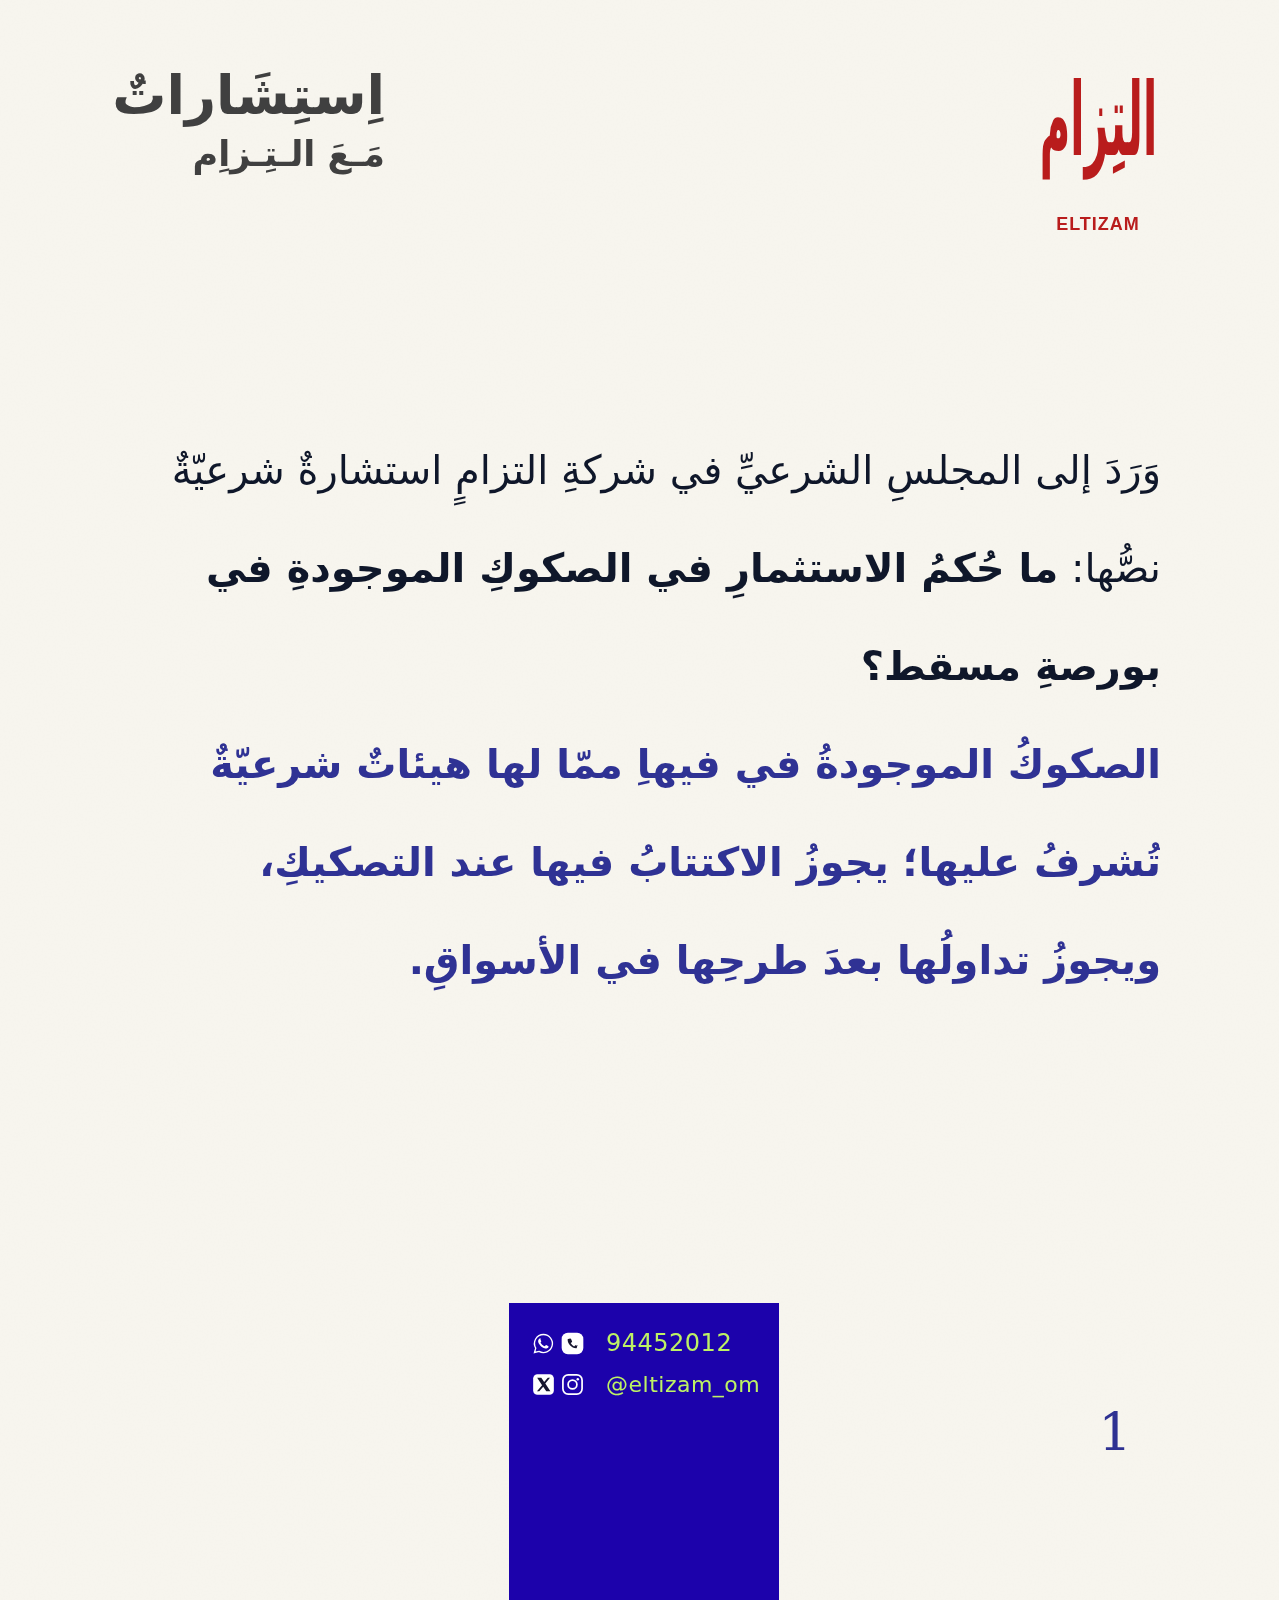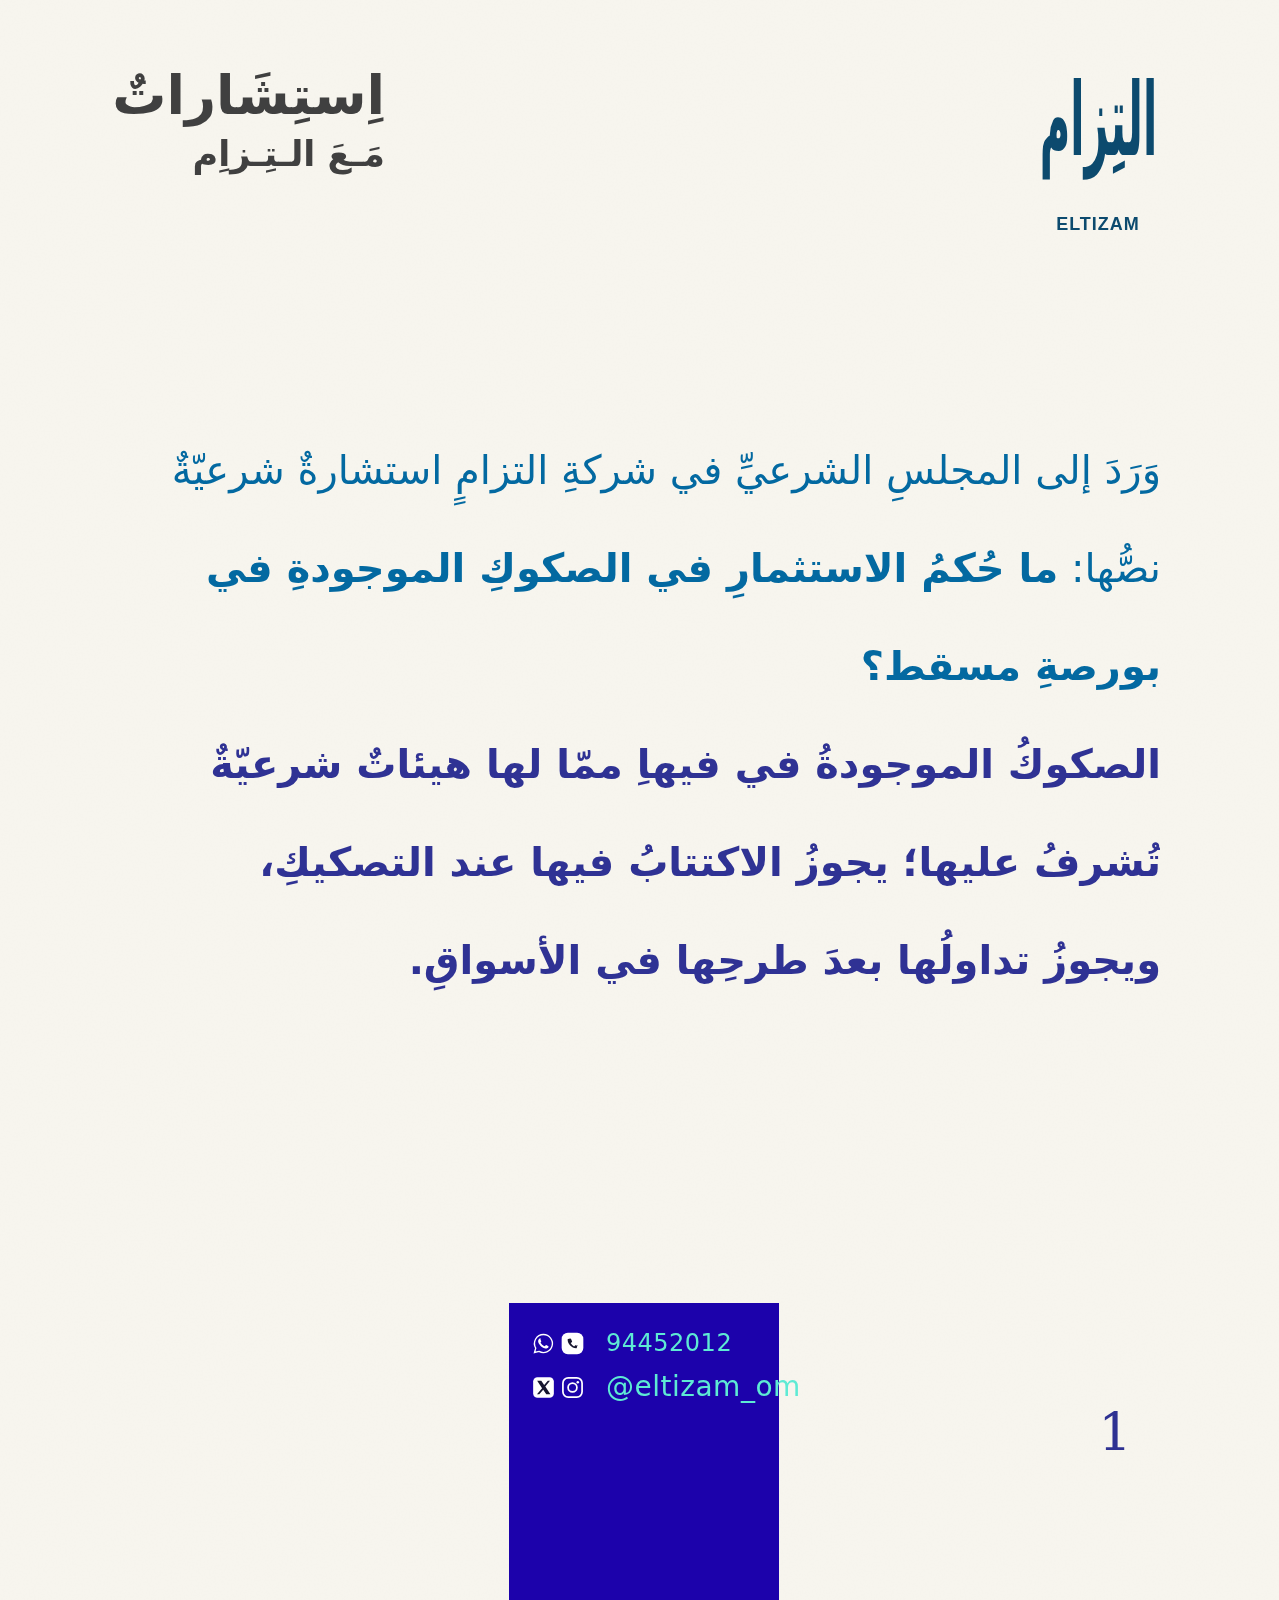--- a/index.html
+++ b/index.html
@@ -42,21 +42,21 @@
     font-weight: 700;
     line-height: 1.3;
     margin-top: 2px;
   }
   .brand-logo {
     position: absolute;
     top: 50px;
     left: 1041px;
     width: 114px;
     text-align: center;
-    color: #0c4a6e;
+    color: #b91c1c;
   }
   .brand-calligraphy {
     height: 145px;
     display: flex;
     align-items: center;
     justify-content: center;
     direction: rtl;
     overflow: visible;
   }
   .brand-calligraphy span {
@@ -80,21 +80,21 @@
     position: absolute;
     top: 421px;
     left: 131px;
     width: 1030px;
     direction: rtl;
     text-align: right;
     font-size: 40px;
     line-height: 98px;
   }
   .content p { margin: 0; }
-  .question { color: #0369a1; }
+  .question { color: #0f172a; }
   .q-intro { display: block; font-weight: 400; }
   .q-label { font-weight: 400; margin-top: 38px; }
   .q-bold  { font-weight: 700; }
   .answer  { color: #2f3294; font-weight: 700; }
 
   
   .contact-box {
     position: absolute;
     left: 509px;
     top: 1303px;
@@ -112,27 +112,27 @@
   .icon {
     width: 23px;
     height: 23px;
     display: inline-block;
     flex: 0 0 auto;
   }
   .icon + .icon { margin-left: 6px; }
   .icon svg { width: 100%; height: 100%; display: block; }
   .contact-text {
     margin-left: 22px;
-    color: #5eead4;
+    color: #bef264;
     font-size: 24px;
     line-height: 1;
     letter-spacing: 0.5px;
     font-family: "DejaVu Sans", sans-serif;
   }
-  .contact-text.handle { font-size: 28px; }
+  .contact-text.handle { font-size: 22px; }
   .page-number {
     position: absolute;
     left: 1085px;
     top: 1406px;
     width: 60px;
     text-align: center;
     font-family: "DejaVu Serif", serif;
     font-size: 52px;
     line-height: 1;
     color: #2e3192;

